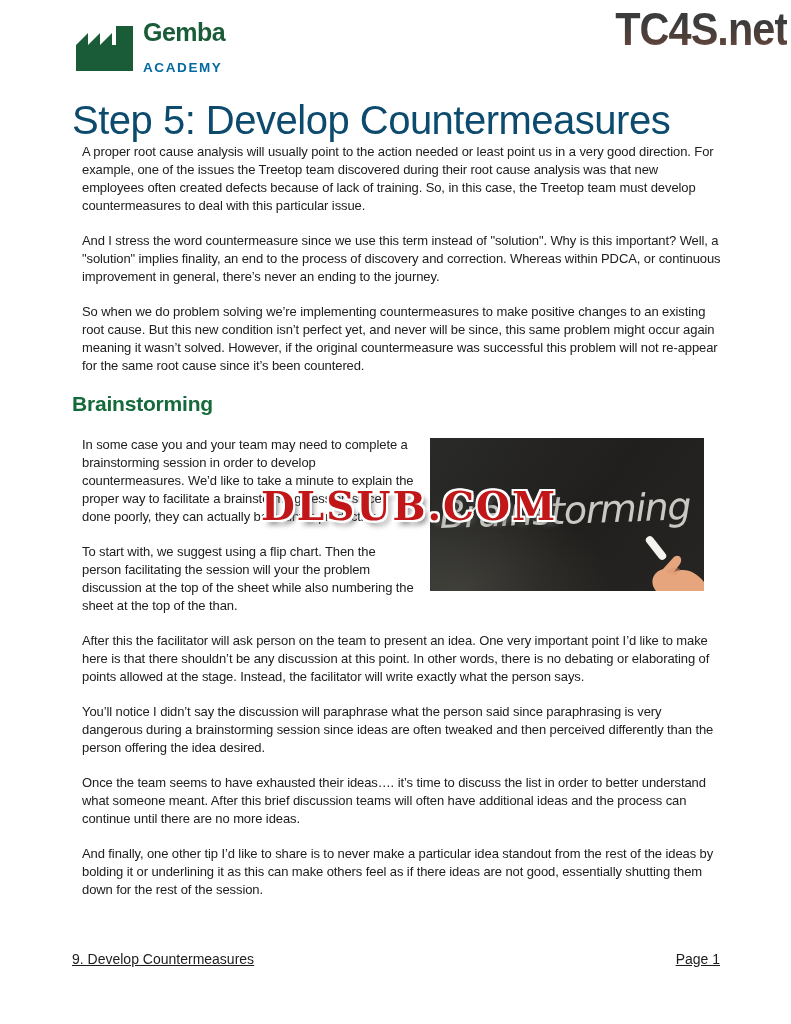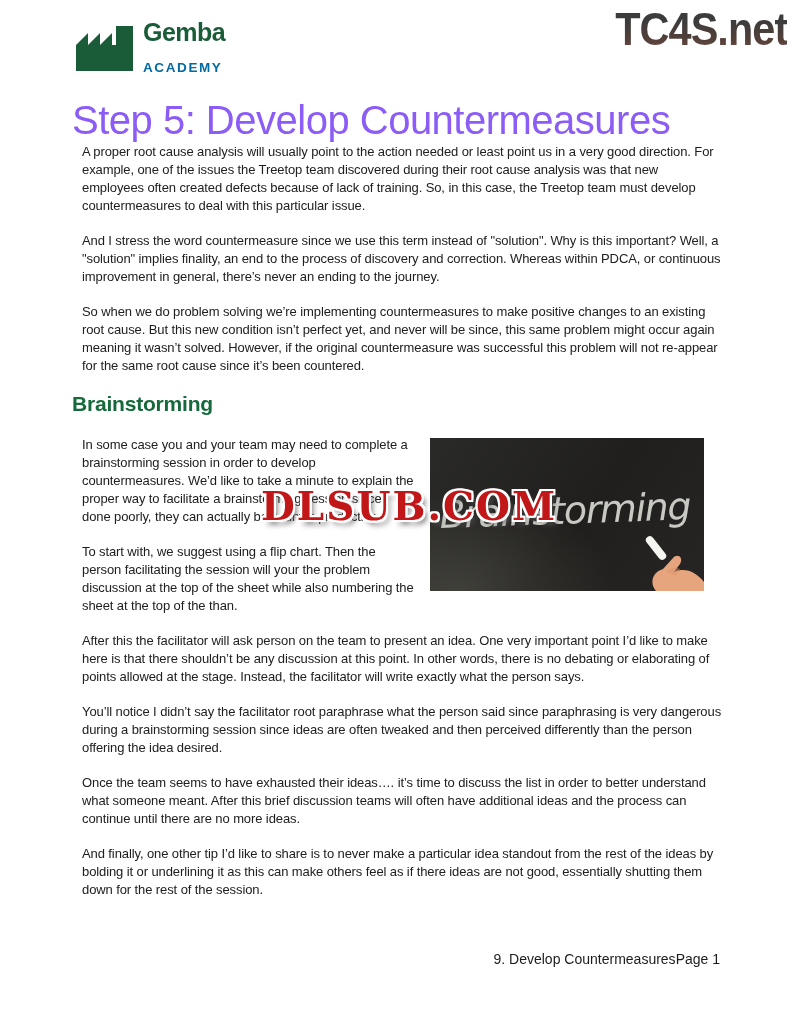--- a/index.html
+++ b/index.html
@@ -13,42 +13,42 @@
     color:#202020;
   }
   .content{position:absolute;left:72px;top:0;width:650px;}
   
   .logo{display:flex;align-items:center;gap:9px;margin-top:21px;margin-left:4px;height:52px;}
   .logo svg{display:block;}
   .logo-text{display:flex;flex-direction:column;line-height:1;}
   .logo-gemba{font-size:25px;font-weight:bold;color:#1b5c38;letter-spacing:-0.5px;}
   .logo-academy{font-size:13.5px;font-weight:bold;color:#0369a1;letter-spacing:1.6px;margin-top:16px;}
   
-  h1{font-size:40px;font-weight:400;color:#8b5cf6;margin:24px 0 0 0;letter-spacing:-0.5px;line-height:1.15;}
+  h1{font-size:40px;font-weight:400;color:#0c4a6e;margin:24px 0 0 0;letter-spacing:-0.5px;line-height:1.15;}
   h2{font-size:21px;font-weight:bold;color:#15693a;margin:0;letter-spacing:-0.2px;}
   .h2-overview{margin-top:24px;margin-bottom:21px;}
   .h2-brainstorm{margin-top:16px;margin-bottom:20px;}
   
   p{font-size:13px;line-height:18px;margin:0 0 17px 10px;letter-spacing:-0.1px;}
   p .b{font-weight:normal;}
   
   .imgfloat{float:right;margin:2px 18px 0 14px;padding-bottom:40px;}
   .board{
     position:relative;width:274px;height:153px;
     background:
       radial-gradient(ellipse at 10% 100%, rgba(130,130,118,0.30), rgba(0,0,0,0) 45%),
       linear-gradient(125deg,#2a2a28 0%,#201f1d 55%,#262523 100%);
   }
   .board svg{position:absolute;left:0;top:0;}
   .clr{clear:both;}
   
   .footer{
     position:absolute;left:72px;top:951px;width:648px;
-    display:flex;justify-content:flex-end;
-    font-size:14px;color:#1c1c1c;
+    display:flex;justify-content:space-between;
+    font-size:14px;color:#1c1c1c;text-decoration:underline;
   }
   
   .wm{position:absolute;white-space:nowrap;pointer-events:none;}
   .wm-tc4s{
     top:2px;right:4px;
     font-size:46px;font-weight:bold;letter-spacing:-1px;
     background:linear-gradient(180deg,#3c3c3c 35%,#534039 70%,#83564e 100%);
     -webkit-background-clip:text;background-clip:text;color:transparent;
     transform:scaleX(0.90);transform-origin:right top;
   }
@@ -113,21 +113,21 @@
           </g>
         </svg>
       </div>
     </div>
 
     <p><span>In some case you and your team may need to complete a brainstorming session in order to develop countermeasures.  We’d like to take a minute to explain the proper way to facilitate a brainstorming session since, done poorly, they can actually be counter-productive.</span></p>
     <p><span>To start with, we suggest using a flip chart.  Then the person facilitating the session will your the </span><span class="b">problem discussion</span><span> at the top of the sheet while also numbering the sheet at the </span><span class="b">top of the than</span><span>.</span></p>
     <div class="clr"></div>
 
     <p><span>After this the facilitator will ask person on the team to present an idea.  One very important point I’d like to make here is that there </span><span class="b">shouldn’t be any discussion</span><span> at this point.  In other words, there is no debating or elaborating of points allowed at the stage.  Instead, the facilitator will write exactly what the person says.</span></p>
-    <p><span>You’ll notice I didn’t say the facilitator root paraphrase what the person said since </span><span class="b">paraphrasing is very dangerous</span><span> during a brainstorming session since ideas are often tweaked and then perceived differently than the person offering the idea desired.</span></p>
+    <p><span>You’ll notice I didn’t say the discussion will paraphrase what the person said since </span><span class="b">paraphrasing is very dangerous</span><span> during a brainstorming session since ideas are often tweaked and then perceived differently than the person offering the idea desired.</span></p>
     <p><span>Once the team seems to have exhausted their ideas…. it’s time to discuss the list in order to better understand what someone meant.  After this brief discussion teams will often have additional ideas and the process can continue until there are no more ideas.</span></p>
     <p><span>And finally, one other tip I’d like to share is to </span><span class="b">never make a particular idea standout</span><span> from the rest of the ideas by bolding it or underlining it as this can make others feel as if there ideas are not good, essentially shutting them down for the rest of the session.</span></p>
 
   </div>
 
   <div class="footer">
     <span>9. Develop Countermeasures</span>
     <span>Page 1</span>
   </div>
 

